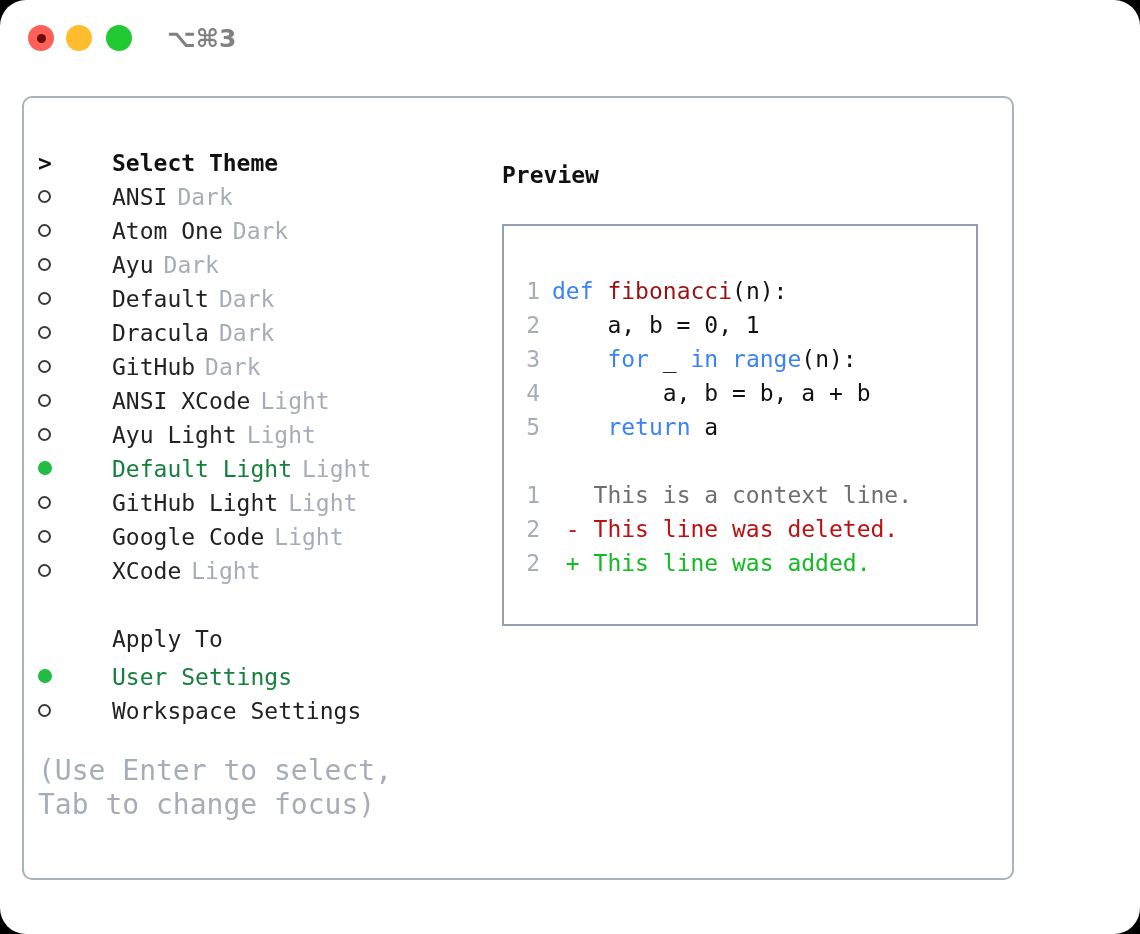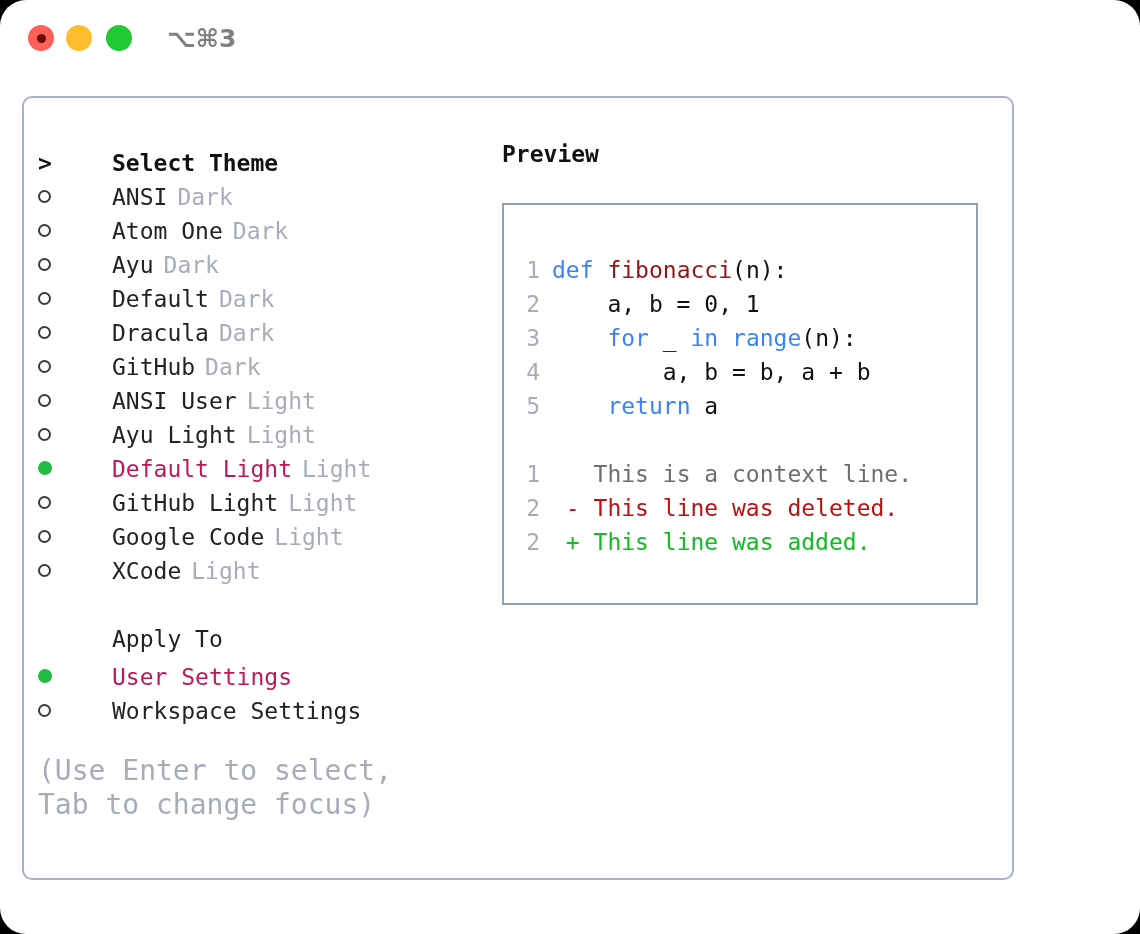--- a/index.html
+++ b/index.html
@@ -117,38 +117,38 @@
     display: inline-block;
     width: 14px; height: 14px;
     border-radius: 50%;
     background: #22bb44;
     position: relative;
     top: -2px;
   }
   .variant {
     color: #a6adb8;
   }
-  .row.selected .lbl { color: #be185d; }
+  .row.selected .lbl { color: #15803d; }
   .row.selected .variant { color: #a6adb8; }
 
   .spacer-lg { height: 38px; }
 
   #hint {
     margin-top: 26px;
     font-size: 28px;
     color: #a6adb8;
     line-height: 34px;
     width: 410px;
   }
 
   
   #right-col {
     position: absolute;
     left: 478px;
-    top: 43px;
+    top: 64px;
     width: 500px;
   }
   #preview-title {
     font-size: 23px;
     font-weight: bold;
     color: #111111;
     margin-bottom: 36px;
   }
   #preview-box {
     width: 476px;
@@ -230,21 +230,21 @@
             <span class="lbl">Dracula</span>
             <span class="variant">Dark</span>
           </div>
           <div class="row">
             <span class="marker"><span class="bullet-empty"></span></span>
             <span class="lbl">GitHub</span>
             <span class="variant">Dark</span>
           </div>
           <div class="row">
             <span class="marker"><span class="bullet-empty"></span></span>
-            <span class="lbl">ANSI User</span>
+            <span class="lbl">ANSI XCode</span>
             <span class="variant">Light</span>
           </div>
           <div class="row">
             <span class="marker"><span class="bullet-empty"></span></span>
             <span class="lbl">Ayu Light</span>
             <span class="variant">Light</span>
           </div>
           <div class="row selected">
             <span class="marker"><span class="bullet-filled"></span></span>
             <span class="lbl">Default Light</span>

